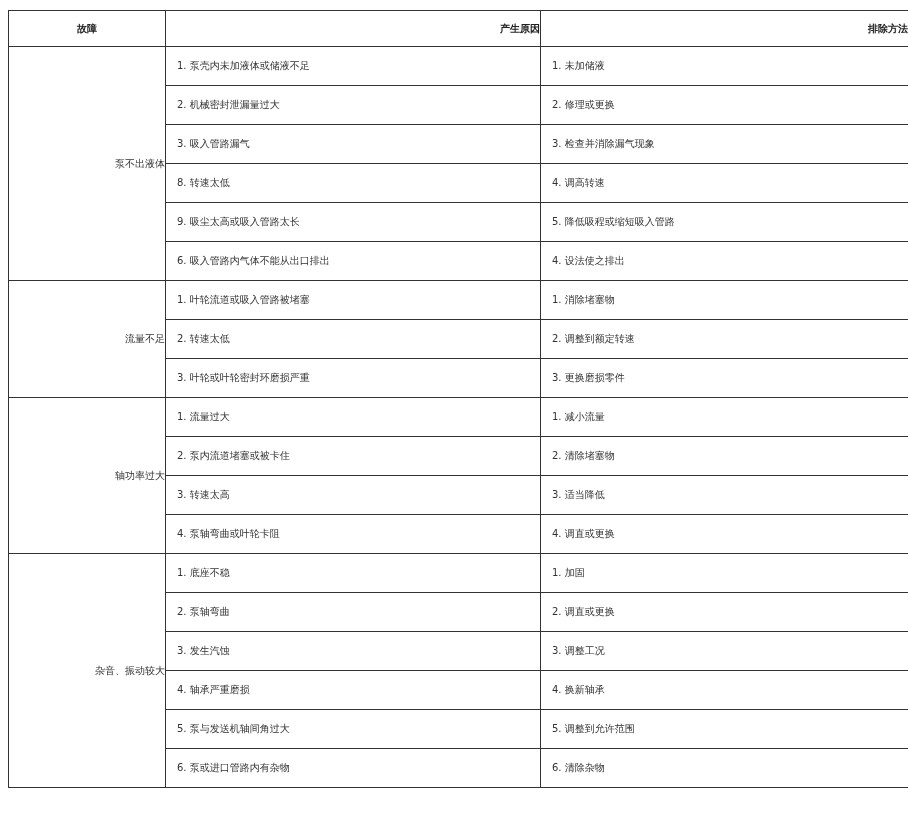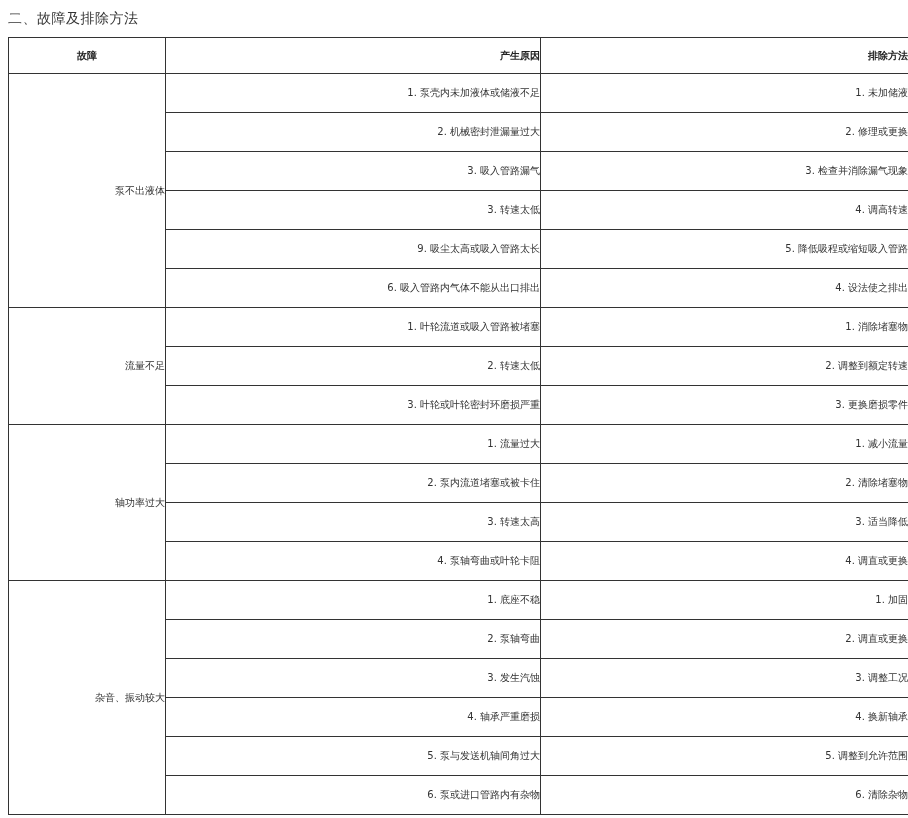--- a/index.html
+++ b/index.html
@@ -58,29 +58,28 @@
   th.hdr-cause,
   th.hdr-remedy {
     text-align: right;
     padding-left: 11px;
   }
   td.fault-cell {
     text-align: right;
   }
   td.cause-cell,
   td.remedy-cell {
-    text-align: right;
+    text-align: left;
     padding-left: 11px;
   }
 </style>
 </head>
 <body>
 
 <div class="page">
-  <p class="doc-title">二、故障及排除方法</p>
 
   <table class="fault-table">
     <colgroup>
       <col class="c1">
         <col class="c2">
         <col class="c3">
     </colgroup>
     <thead>
       <tr>
         <th class="hdr-fault">故障</th>
@@ -97,21 +96,21 @@
       </tr>
       <tr>
         <td class="cause-cell">2. 机械密封泄漏量过大</td>
         <td class="remedy-cell">2. 修理或更换</td>
       </tr>
       <tr>
         <td class="cause-cell">3. 吸入管路漏气</td>
         <td class="remedy-cell">3. 检查并消除漏气现象</td>
       </tr>
       <tr>
-        <td class="cause-cell">3. 转速太低</td>
+        <td class="cause-cell">8. 转速太低</td>
         <td class="remedy-cell">4. 调高转速</td>
       </tr>
       <tr>
         <td class="cause-cell">9. 吸尘太高或吸入管路太长</td>
         <td class="remedy-cell">5. 降低吸程或缩短吸入管路</td>
       </tr>
       <tr>
         <td class="cause-cell">6. 吸入管路内气体不能从出口排出</td>
         <td class="remedy-cell">4. 设法使之排出</td>
       </tr>

